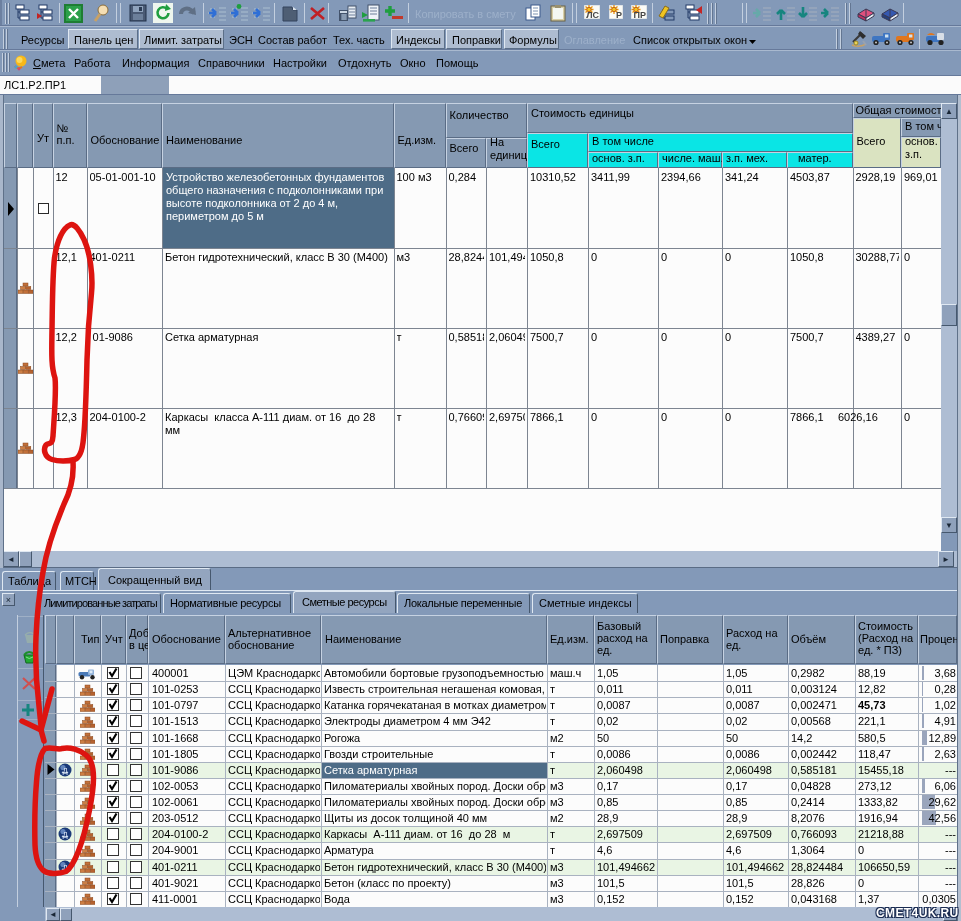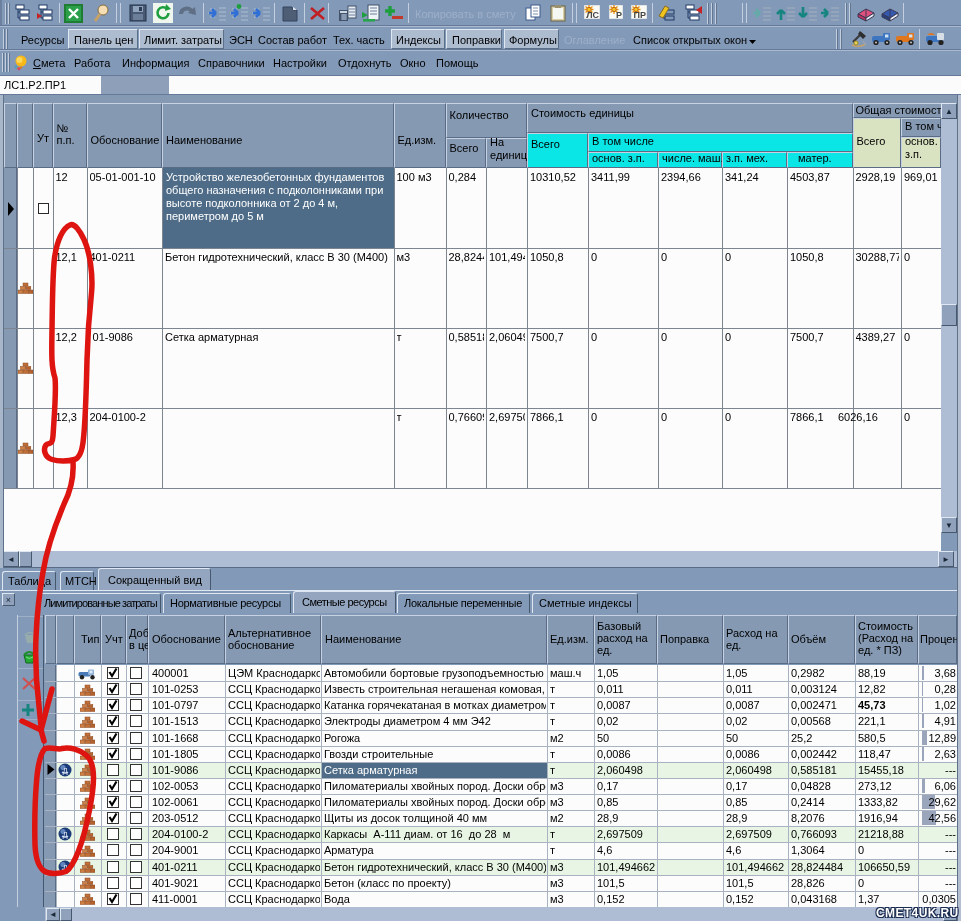--- a/index.html
+++ b/index.html
@@ -378,20 +378,21 @@
 <div class="tx" style="left:489px;top:236px;width:36px;overflow:hidden;">2,060498</div>
 <div class="tx" style="left:530px;top:236px;width:56px;overflow:hidden;">7500,7</div>
 <div class="tx" style="left:591px;top:236px;width:65px;overflow:hidden;">0</div>
 <div class="tx" style="left:661px;top:236px;width:59px;overflow:hidden;">0</div>
 <div class="tx" style="left:725px;top:236px;width:60px;overflow:hidden;">0</div>
 <div class="tx" style="left:790px;top:236px;width:60.5px;overflow:hidden;">7500,7</div>
 <div class="tx" style="left:855.5px;top:236px;width:43.5px;overflow:hidden;">4389,27</div>
 <div class="tx" style="left:904px;top:236px;width:35px;overflow:hidden;">0</div>
 <div class="tx" style="left:55.5px;top:316px;width:29.0px;overflow:hidden;">12,3</div>
 <div class="tx" style="left:89.5px;top:316px;width:70.5px;overflow:hidden;">204-0100-2</div>
+<div class="tx" style="left:165px;top:316px;width:226.5px;white-space:normal;">Каркасы&nbsp; класса А-111 диам. от 16&nbsp; до 28 мм</div>
 <div class="tx" style="left:396.5px;top:316px;width:47.0px;overflow:hidden;">т</div>
 <div class="tx" style="left:448.5px;top:316px;width:35.5px;overflow:hidden;">0,766093</div>
 <div class="tx" style="left:489px;top:316px;width:36px;overflow:hidden;">2,697509</div>
 <div class="tx" style="left:530px;top:316px;width:56px;overflow:hidden;">7866,1</div>
 <div class="tx" style="left:591px;top:316px;width:65px;overflow:hidden;">0</div>
 <div class="tx" style="left:661px;top:316px;width:59px;overflow:hidden;">0</div>
 <div class="tx" style="left:725px;top:316px;width:60px;overflow:hidden;">0</div>
 <div class="tx" style="left:790px;top:316px;width:60.5px;overflow:hidden;">7866,1</div>
 <div class="tx" style="left:838px;top:316px;width:43.5px;overflow:hidden;">6026,16</div>
 <div class="tx" style="left:904px;top:316px;width:35px;overflow:hidden;">0</div>
@@ -627,21 +628,21 @@
       </svg>
 <svg class="ab" style="left:130px;top:140.5px;" width="12" height="12">
         <rect x="0.5" y="0.5" width="11" height="11" fill="#fff" stroke="#333"></rect>
       </svg>
 <div class="tx" style="left:152px;top:140.5px;width:71px;overflow:hidden;color:#000;">101-1668</div>
 <div class="tx" style="left:228px;top:140.5px;width:92px;overflow:hidden;color:#000;">ССЦ Краснодарко</div>
 <div class="tx" style="left:324px;top:140.5px;width:222px;overflow:hidden;color:#000;">Рогожа</div>
 <div class="tx" style="left:550px;top:140.5px;width:43px;overflow:hidden;color:#000;">м2</div>
 <div class="tx" style="left:597px;top:140.5px;width:59px;overflow:hidden;color:#000;">50</div>
 <div class="tx" style="left:726px;top:140.5px;width:61px;overflow:hidden;color:#000;">50</div>
-<div class="tx" style="left:791px;top:140.5px;width:63px;overflow:hidden;color:#000;">25,2</div>
+<div class="tx" style="left:791px;top:140.5px;width:63px;overflow:hidden;color:#000;">14,2</div>
 <div class="tx" style="left:858px;top:140.5px;width:59px;overflow:hidden;color:#000;">580,5</div>
 <div class="ab" style="left:922px;top:139.5px;width:5px;height:14.1px;background:#9aa5bc;"></div>
 <div class="tx" style="left:920px;top:140.5px;width:36px;text-align:right;">12,89</div>
 <svg class="ab" style="left:80px;top:157.14999999999998px;" width="15" height="12" viewBox="0 0 15 12">
         <rect x="5" y="1" width="5" height="3" fill="#c2703a" stroke="#8a4a20" stroke-width="0.5"></rect>
         <rect x="2.5" y="4.5" width="5" height="3" fill="#cd7f45" stroke="#8a4a20" stroke-width="0.5"></rect>
         <rect x="7.8" y="4.5" width="5" height="3" fill="#b5622f" stroke="#8a4a20" stroke-width="0.5"></rect>
         <rect x="0" y="8" width="5" height="3.5" fill="#cd7f45" stroke="#8a4a20" stroke-width="0.5"></rect>
         <rect x="5.2" y="8" width="5" height="3.5" fill="#c2703a" stroke="#8a4a20" stroke-width="0.5"></rect>
         <rect x="10.4" y="8" width="4.6" height="3.5" fill="#b5622f" stroke="#8a4a20" stroke-width="0.5"></rect>

